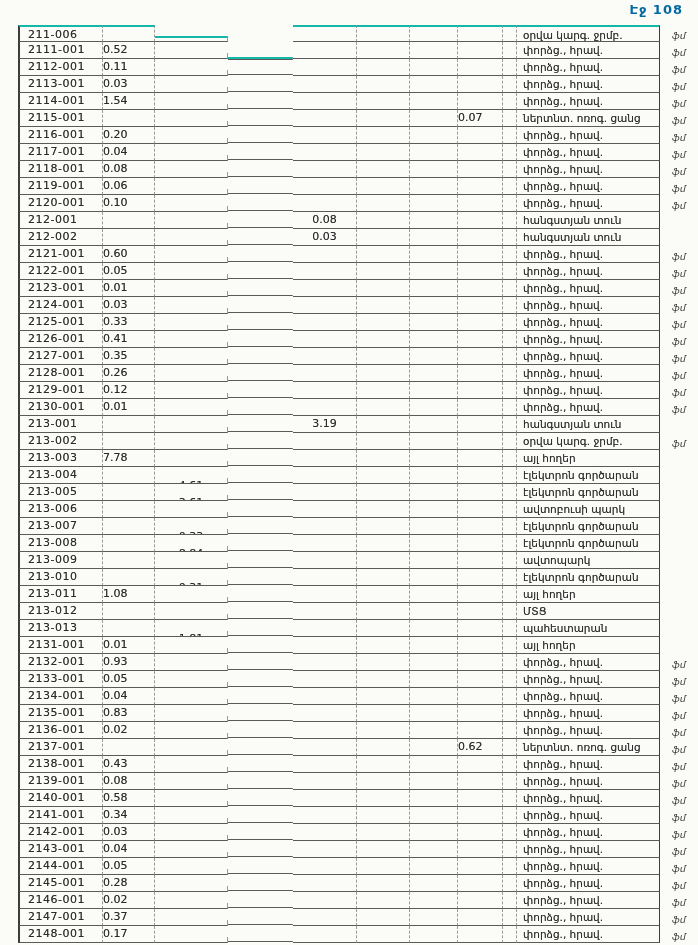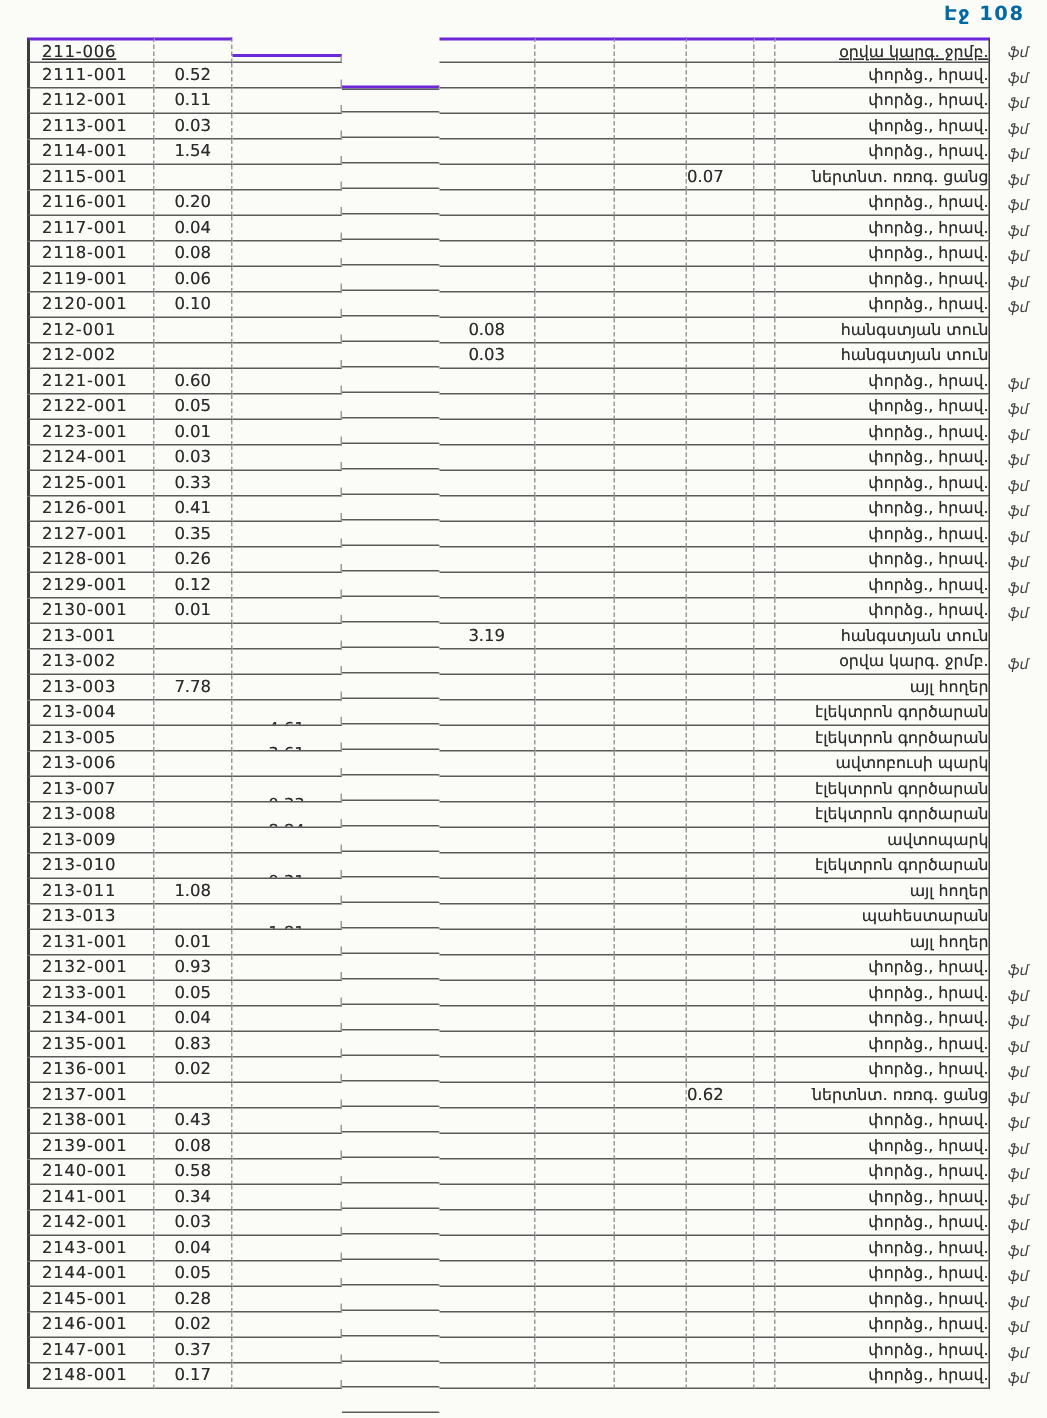--- a/index.html
+++ b/index.html
@@ -22,34 +22,33 @@
     white-space:nowrap;
   }
   .cell{
     box-sizing:border-box;
     border-right:1px dashed #9a9a9a;
     border-bottom:1px solid #5a5a5a;
     font-size:11px;
     overflow:hidden;
   }
   .row .cell:first-child{border-left:2px solid #3c3c3c;}
-  .row:first-child .cell{border-top:2px solid #6d28d9;text-decoration:underline;}
+  .row:first-child .cell{border-top:2px solid #14b8a6;}
   .col-id{width:85px;padding-left:8px;letter-spacing:.5px;}
-  .col-c1{width:52px;text-align:center;}
+  .col-c1{width:52px;text-align:left;}
   .col-c2{width:73px;text-align:center;margin-top:11px;}
   .col-c3{width:65px;text-align:right;margin-top:32px;}
   .col-c4{width:64px;text-align:center;}
   .col-c5{width:53px;text-align:center;}
   .col-c6{width:48px;text-align:center;}
   .col-c7{width:45px;text-align:left;}
   .col-c8{width:14px;}
   .col-desc{
     width:143px;padding-left:6px;font-size:10.5px;
     border-right:1.5px solid #3c3c3c;
-    text-align:right;
   }
   .mark-cell{
     box-sizing:border-box;width:38px;
     border:none;padding-left:12px;padding-top:3px;
     font-size:9.5px;color:#3d3d3d;
     font-style:italic;
   }
   
   .cell{ text-shadow:0 0 .4px rgba(40,40,40,.55); }
 </style>
@@ -495,20 +494,33 @@
       <div class="cell col-c3"></div>
       <div class="cell col-c4"></div>
       <div class="cell col-c5"></div>
       <div class="cell col-c6"></div>
       <div class="cell col-c7"></div>
       <div class="cell col-c8"></div>
       <div class="cell col-desc">այլ հողեր</div>
       <div class="mark-cell"></div>
     </div>
     <div class="row">
+      <div class="cell col-id">213-012</div>
+      <div class="cell col-c1"></div>
+      <div class="cell col-c2"></div>
+      <div class="cell col-c3">2.81</div>
+      <div class="cell col-c4"></div>
+      <div class="cell col-c5"></div>
+      <div class="cell col-c6"></div>
+      <div class="cell col-c7"></div>
+      <div class="cell col-c8"></div>
+      <div class="cell col-desc">ՄՏՑ</div>
+      <div class="mark-cell"></div>
+    </div>
+    <div class="row">
       <div class="cell col-id">213-013</div>
       <div class="cell col-c1"></div>
       <div class="cell col-c2">1.81</div>
       <div class="cell col-c3"></div>
       <div class="cell col-c4"></div>
       <div class="cell col-c5"></div>
       <div class="cell col-c6"></div>
       <div class="cell col-c7"></div>
       <div class="cell col-c8"></div>
       <div class="cell col-desc">պահեստարան</div>

